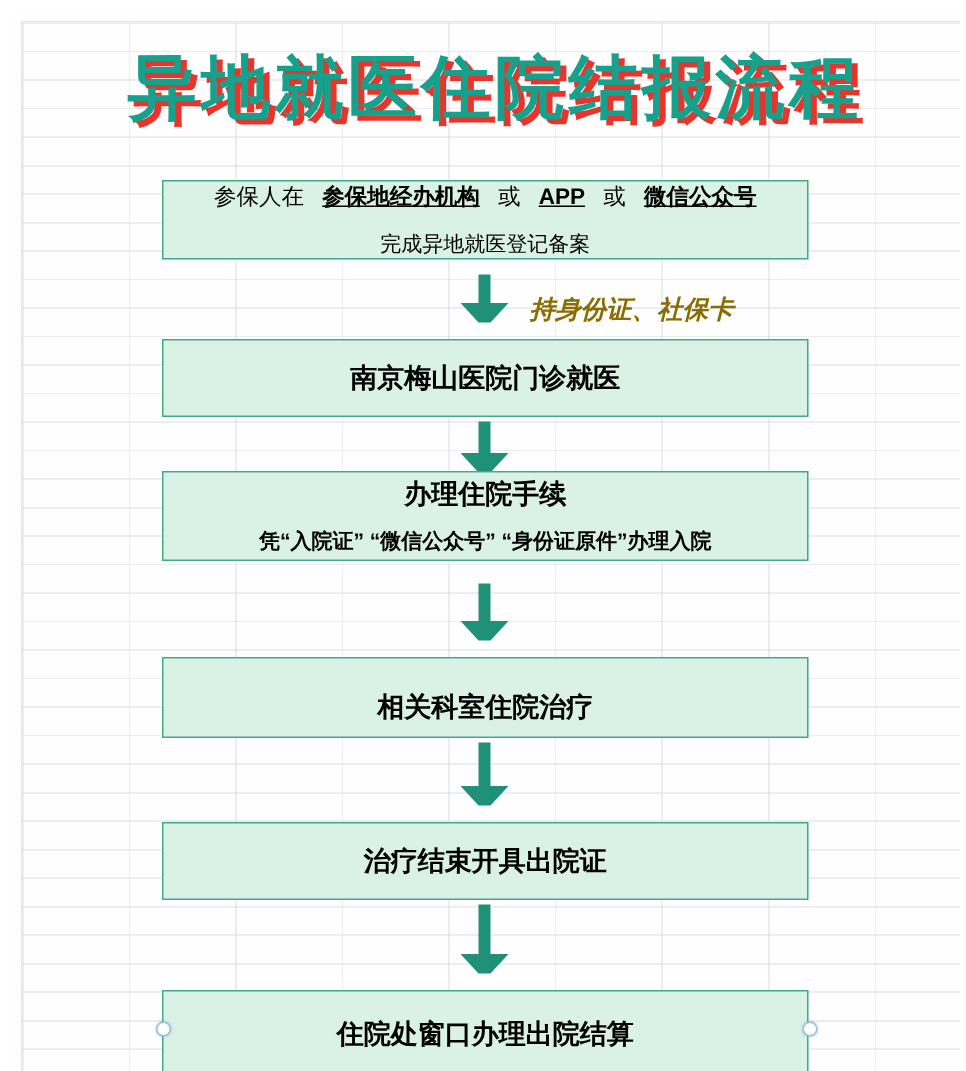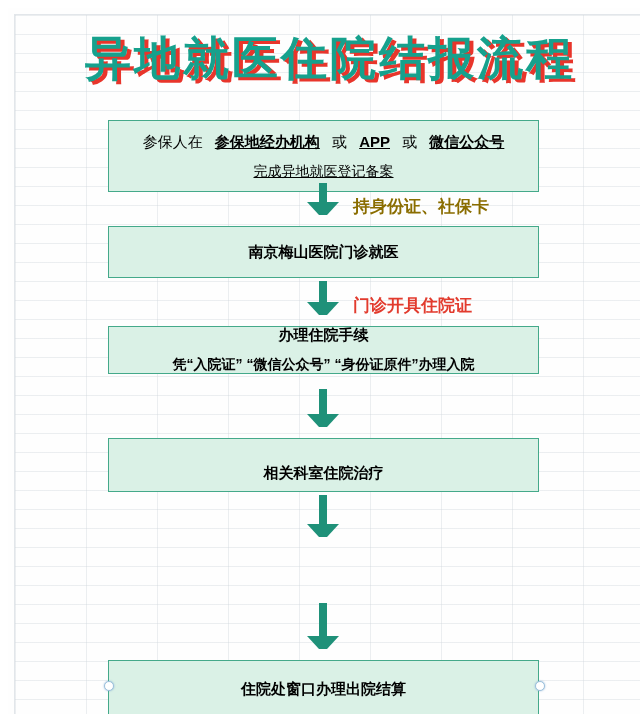--- a/index.html
+++ b/index.html
@@ -24,98 +24,100 @@
     text-shadow:4px 3px 0 var(--title-red,#e8352b);
     white-space:nowrap;
   }
   .box {
     position:absolute; left:100px; width:431px;
     background:var(--box-fill,#daf1e6);
     border:1.5px solid var(--box-border,#44a98a);
     display:flex; flex-direction:column; align-items:center; justify-content:center;
     text-align:center; color:#000;
   }
-  .box-title { font-size:15px; font-weight:bold; line-height:1.35; }
+  .box-title { font-size:18px; font-weight:bold; line-height:1.35; }
   .box-sub   { font-size:14px; font-weight:bold; line-height:1.5; }
   .rich-line { font-size:15px; line-height:1.55; }
   .rich-line .bu { font-weight:bold; text-decoration:underline; }
-  .plain-line { font-size:14px; line-height:1.5;text-decoration:underline; }
+  .plain-line { font-size:14px; line-height:1.5; }
   .arrow {
     position:absolute; left:303px; width:24px;
     display:flex; flex-direction:column; align-items:center;
   }
   .arrow-stem { width:7px; flex:1 1 auto; background:var(--arrow,#1f9179); }
   .arrow-head {
     width:0; height:0;
     border-left:12px solid transparent; border-right:12px solid transparent;
     border-top:13px solid var(--arrow,#1f9179);
   }
   .arrow-label {
     position:absolute; left:341px; white-space:nowrap;
-    font-size:17px; font-weight:bold; 
+    font-size:17px; font-weight:bold; font-style:italic;
   }
   .olive { color:var(--label-olive,#8a6d00); }
   .red   { color:var(--label-red,#e23b2e); }
   .handle {
     position:absolute; width:9px; height:9px; border-radius:50%;
     background:#ffffff; border:1px solid #9cc0dc;
     box-shadow:0 0 2px rgba(110,160,205,.7);
   }
 </style>
 </head>
 <body>
 
 <div class="canvas">
 
   <div class="grid"></div>
 
   <h1 class="title">异地就医住院结报流程</h1>
 
-  <div class="box" style="top:112px; height:72px;">
+  <div class="box" style="top:112px; height:53px;">
     <div class="rich-line">
       <span>参保人在 </span><span class="bu">参保地经办机构</span><span> 或 </span><span class="bu">APP</span><span> 或 </span><span class="bu">微信公众号</span>
     </div>
     <div class="plain-line">完成异地就医登记备案</div>
   </div>
 
   <div class="arrow" style="top:171px; height:48px;">
     <div class="arrow-stem"></div>
     <div class="arrow-head"></div>
   </div>
   <div class="arrow-label olive" style="top:183px;">持身份证、社保卡</div>
 
   <div class="box" style="top:218px; height:52px;">
     <div class="box-title">南京梅山医院门诊就医</div>
   </div>
 
   <div class="arrow" style="top:269px; height:50px;">
     <div class="arrow-stem"></div>
     <div class="arrow-head"></div>
   </div>
-  <div class="arrow-label red" style="top:282px;">门诊开具住院证</div>
 
-  <div class="box" style="top:318px; height:48px;">
+  <div class="box" style="top:306px; height:60px;">
     <div class="box-title">办理住院手续</div>
     <div class="box-sub">凭“入院证” “微信公众号” “身份证原件”办理入院</div>
   </div>
 
   <div class="arrow" style="top:377px; height:54px;">
     <div class="arrow-stem"></div>
     <div class="arrow-head"></div>
   </div>
 
   <div class="box" style="top:430px; height:54px;justify-content:flex-end;">
     <div class="box-title">相关科室住院治疗</div>
   </div>
 
   <div class="arrow" style="top:483px; height:58px;">
     <div class="arrow-stem"></div>
     <div class="arrow-head"></div>
   </div>
 
+  <div class="box" style="top:540px; height:52px;">
+    <div class="box-title">治疗结束开具出院证</div>
+  </div>
 
   <div class="arrow" style="top:591px; height:62px;">
     <div class="arrow-stem"></div>
     <div class="arrow-head"></div>
   </div>
 
   <div class="box" style="top:652px; height:58px;">
     <div class="box-title">住院处窗口办理出院结算</div>
   </div>
   <div class="handle" style="left:96px; top:673px;"></div>

